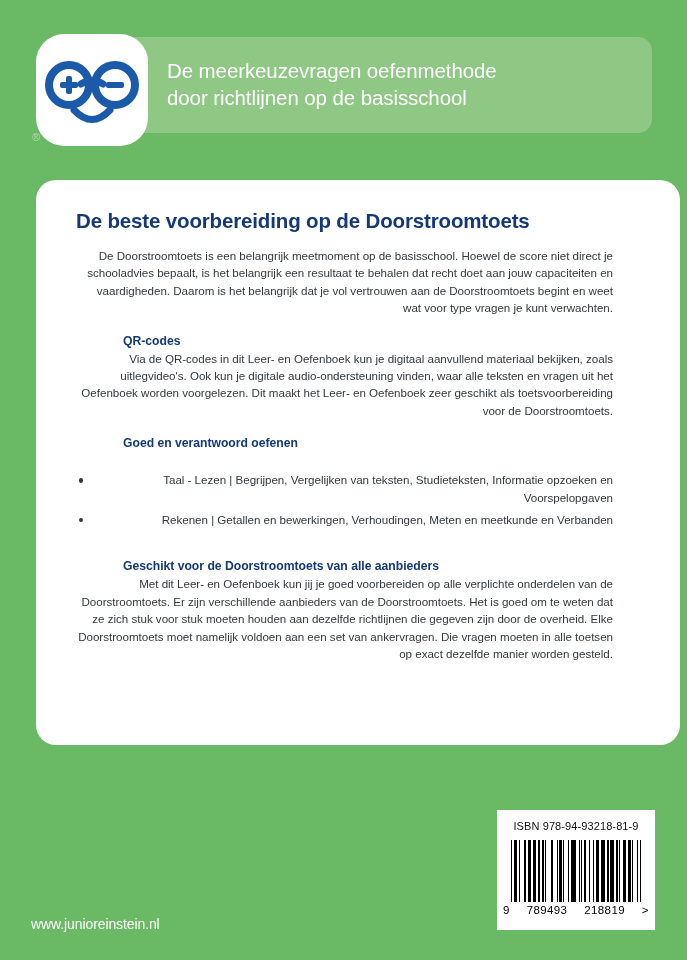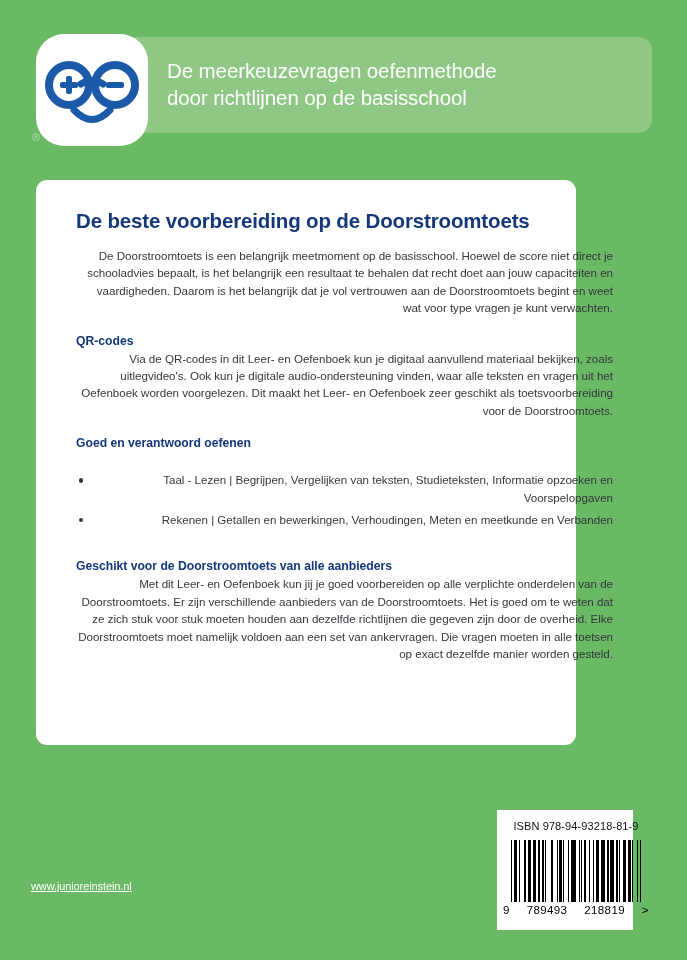--- a/index.html
+++ b/index.html
@@ -75,24 +75,24 @@
     font-size: 11px;
     line-height: 14px;
     text-align: center;
   }
 
   
   .card {
     position: absolute;
     left: 36px;
     top: 180px;
-    width: 540px;
+    width: 644px;
     height: 565px;
     background: #ffffff;
-    border-radius: 11px;
+    border-radius: 20px;
   }
 
   .card-inner {
     position: absolute;
     left: 40px;
     top: 28px;
     width: 537px;
   }
 
   h1.title {
@@ -111,20 +111,21 @@
     letter-spacing: -0.02px;
     text-align: right;
   }
 
   h2.subhead {
     color: #15387a;
     font-size: 12.2px;
     font-weight: 700;
     line-height: 17px;
     letter-spacing: -0.02px;
+    margin-left: 47px;
   }
 
   .gap-lg { height: 16px; }
   .gap-sm { height: 9px; }
 
   ul.features {
     list-style: none;
     margin: 19px 0 0 0;
     padding: 0;
   }
@@ -143,32 +144,31 @@
     width: 4.4px;
     height: 4.4px;
     border-radius: 50%;
     background: #33383d;
   }
 
   
   .site-url {
     position: absolute;
     left: 31px;
-    top: 880px;
+    top: 916px;
     color: #ffffff;
-    font-size: 11px;
+    font-size: 14px;
     letter-spacing: -0.1px;
-    text-decoration: underline;
   }
 
   .barcode-box {
     position: absolute;
     left: 497px;
     top: 810px;
-    width: 136px;
+    width: 158px;
     height: 120px;
     background: #ffffff;
   }
 
   .isbn-text {
     position: absolute;
     left: 0;
     top: 10px;
     width: 158px;
     text-align: center;

